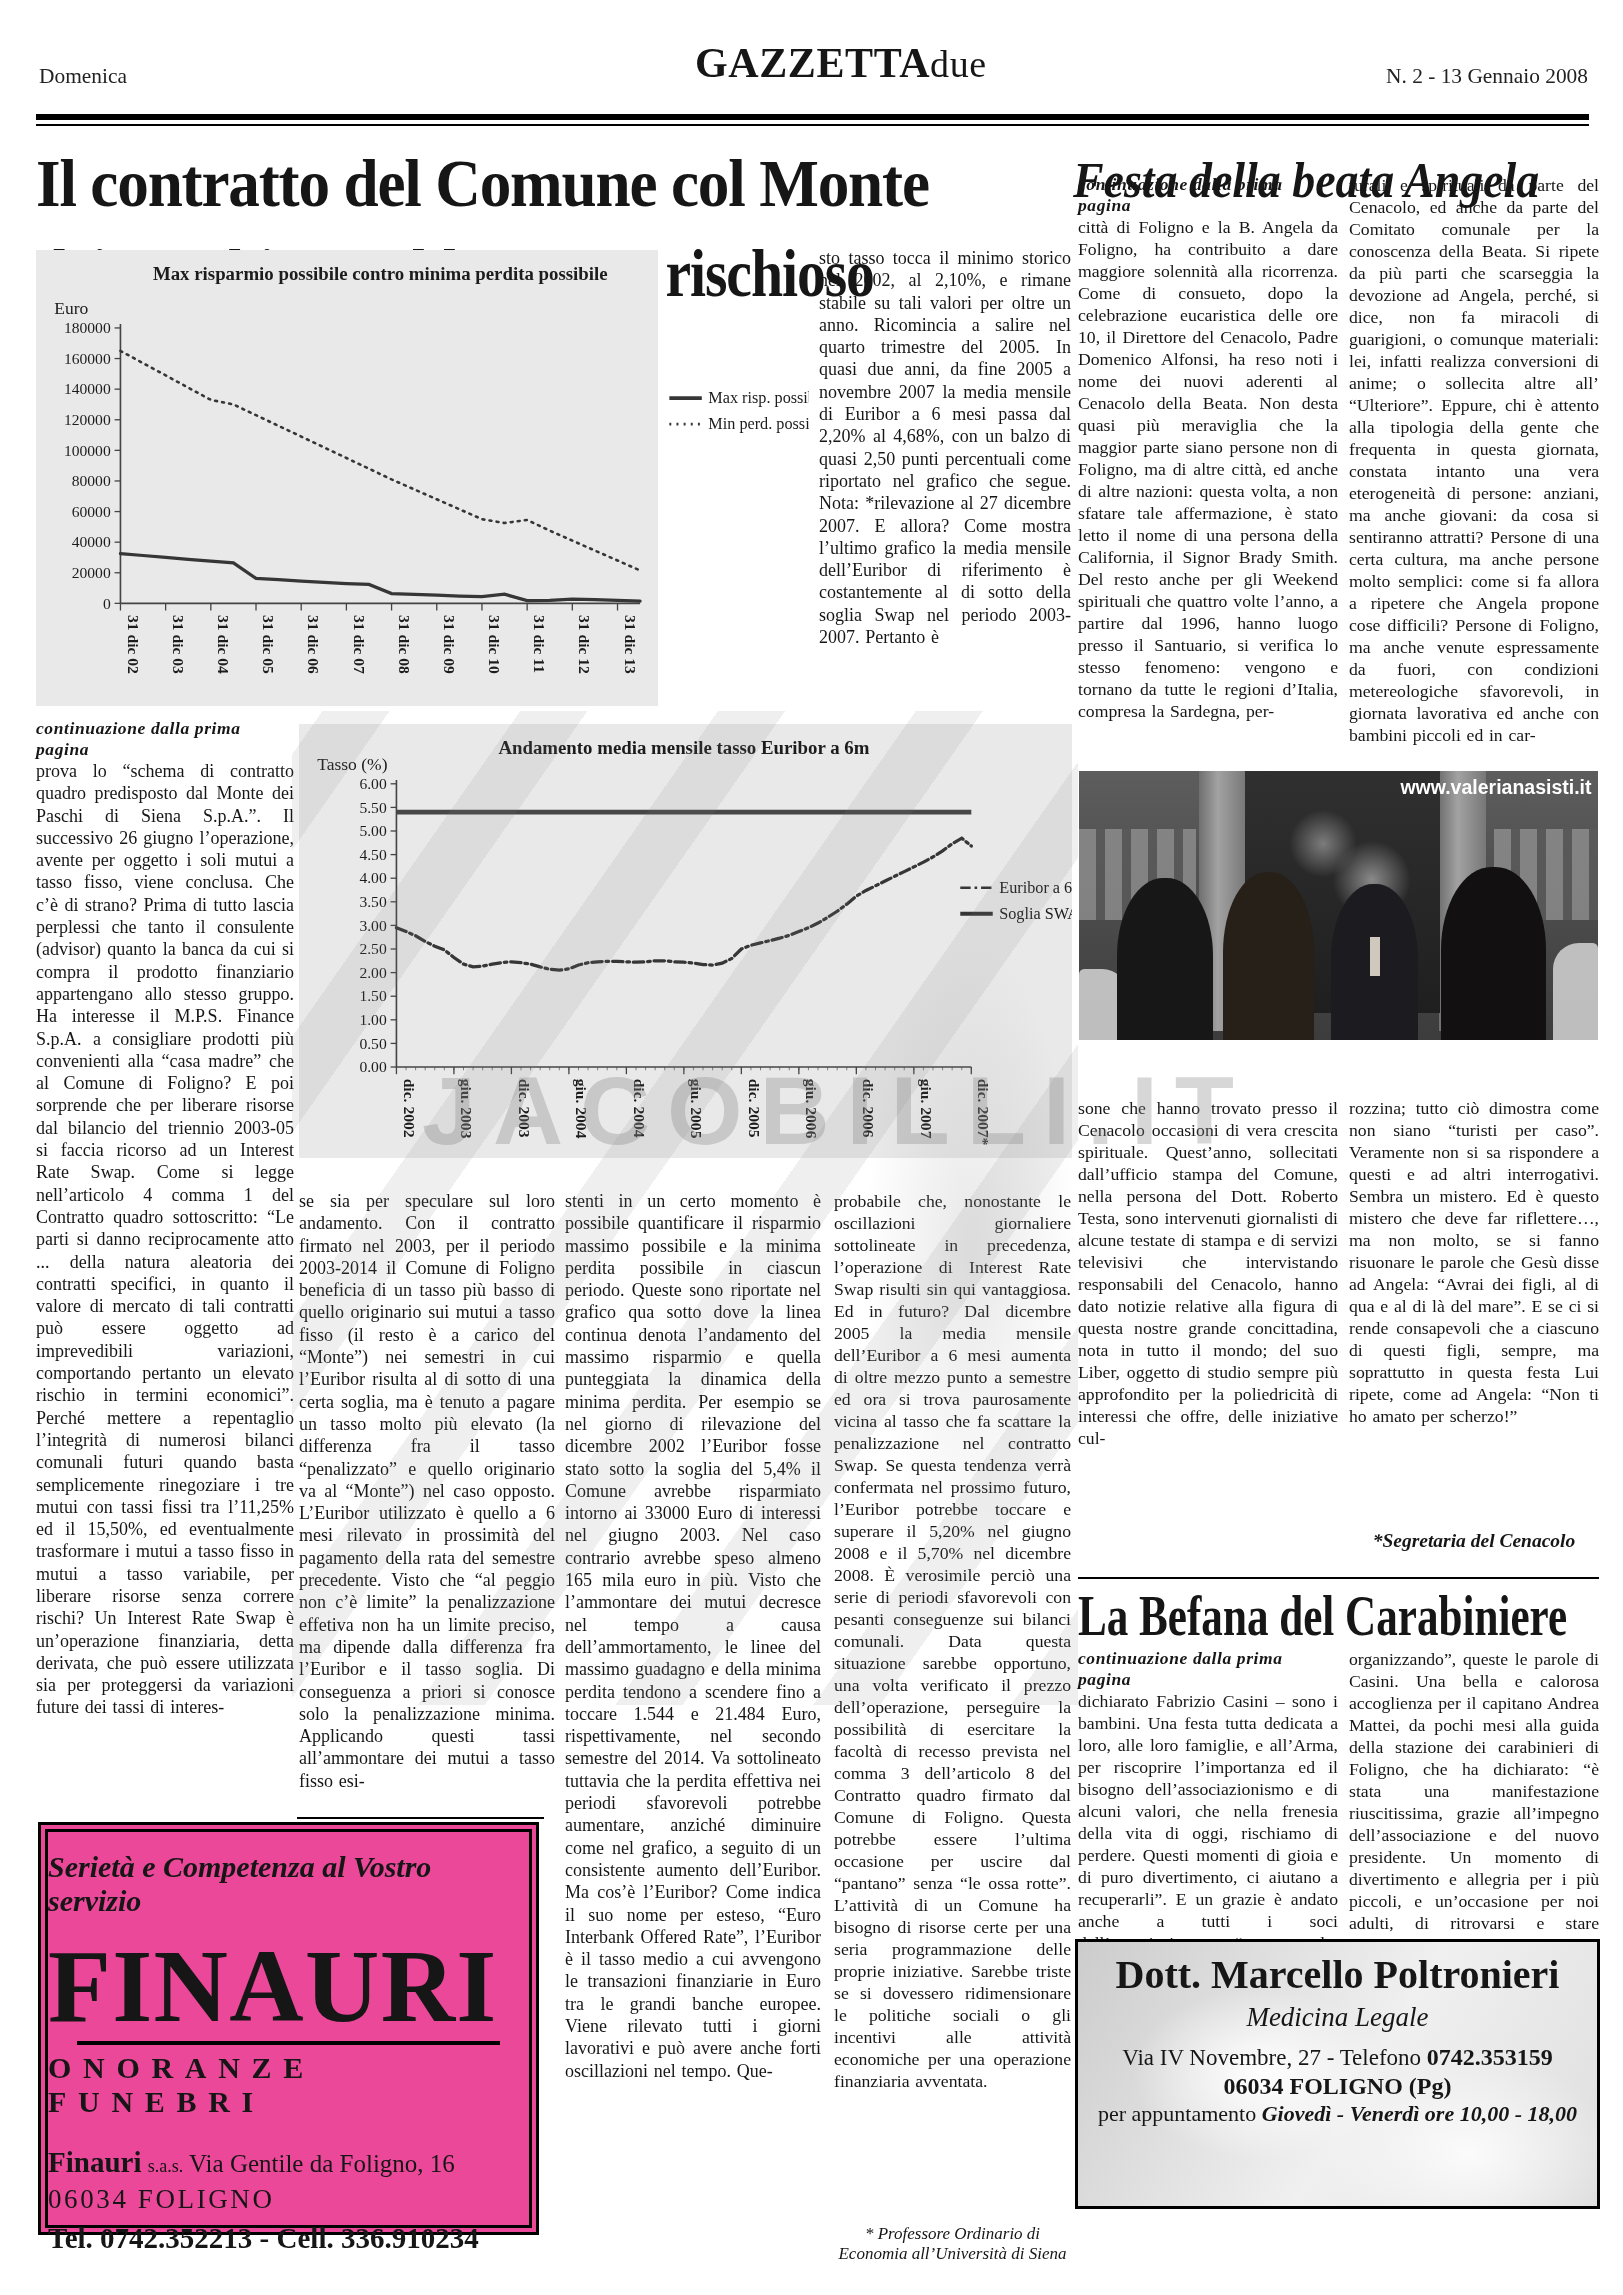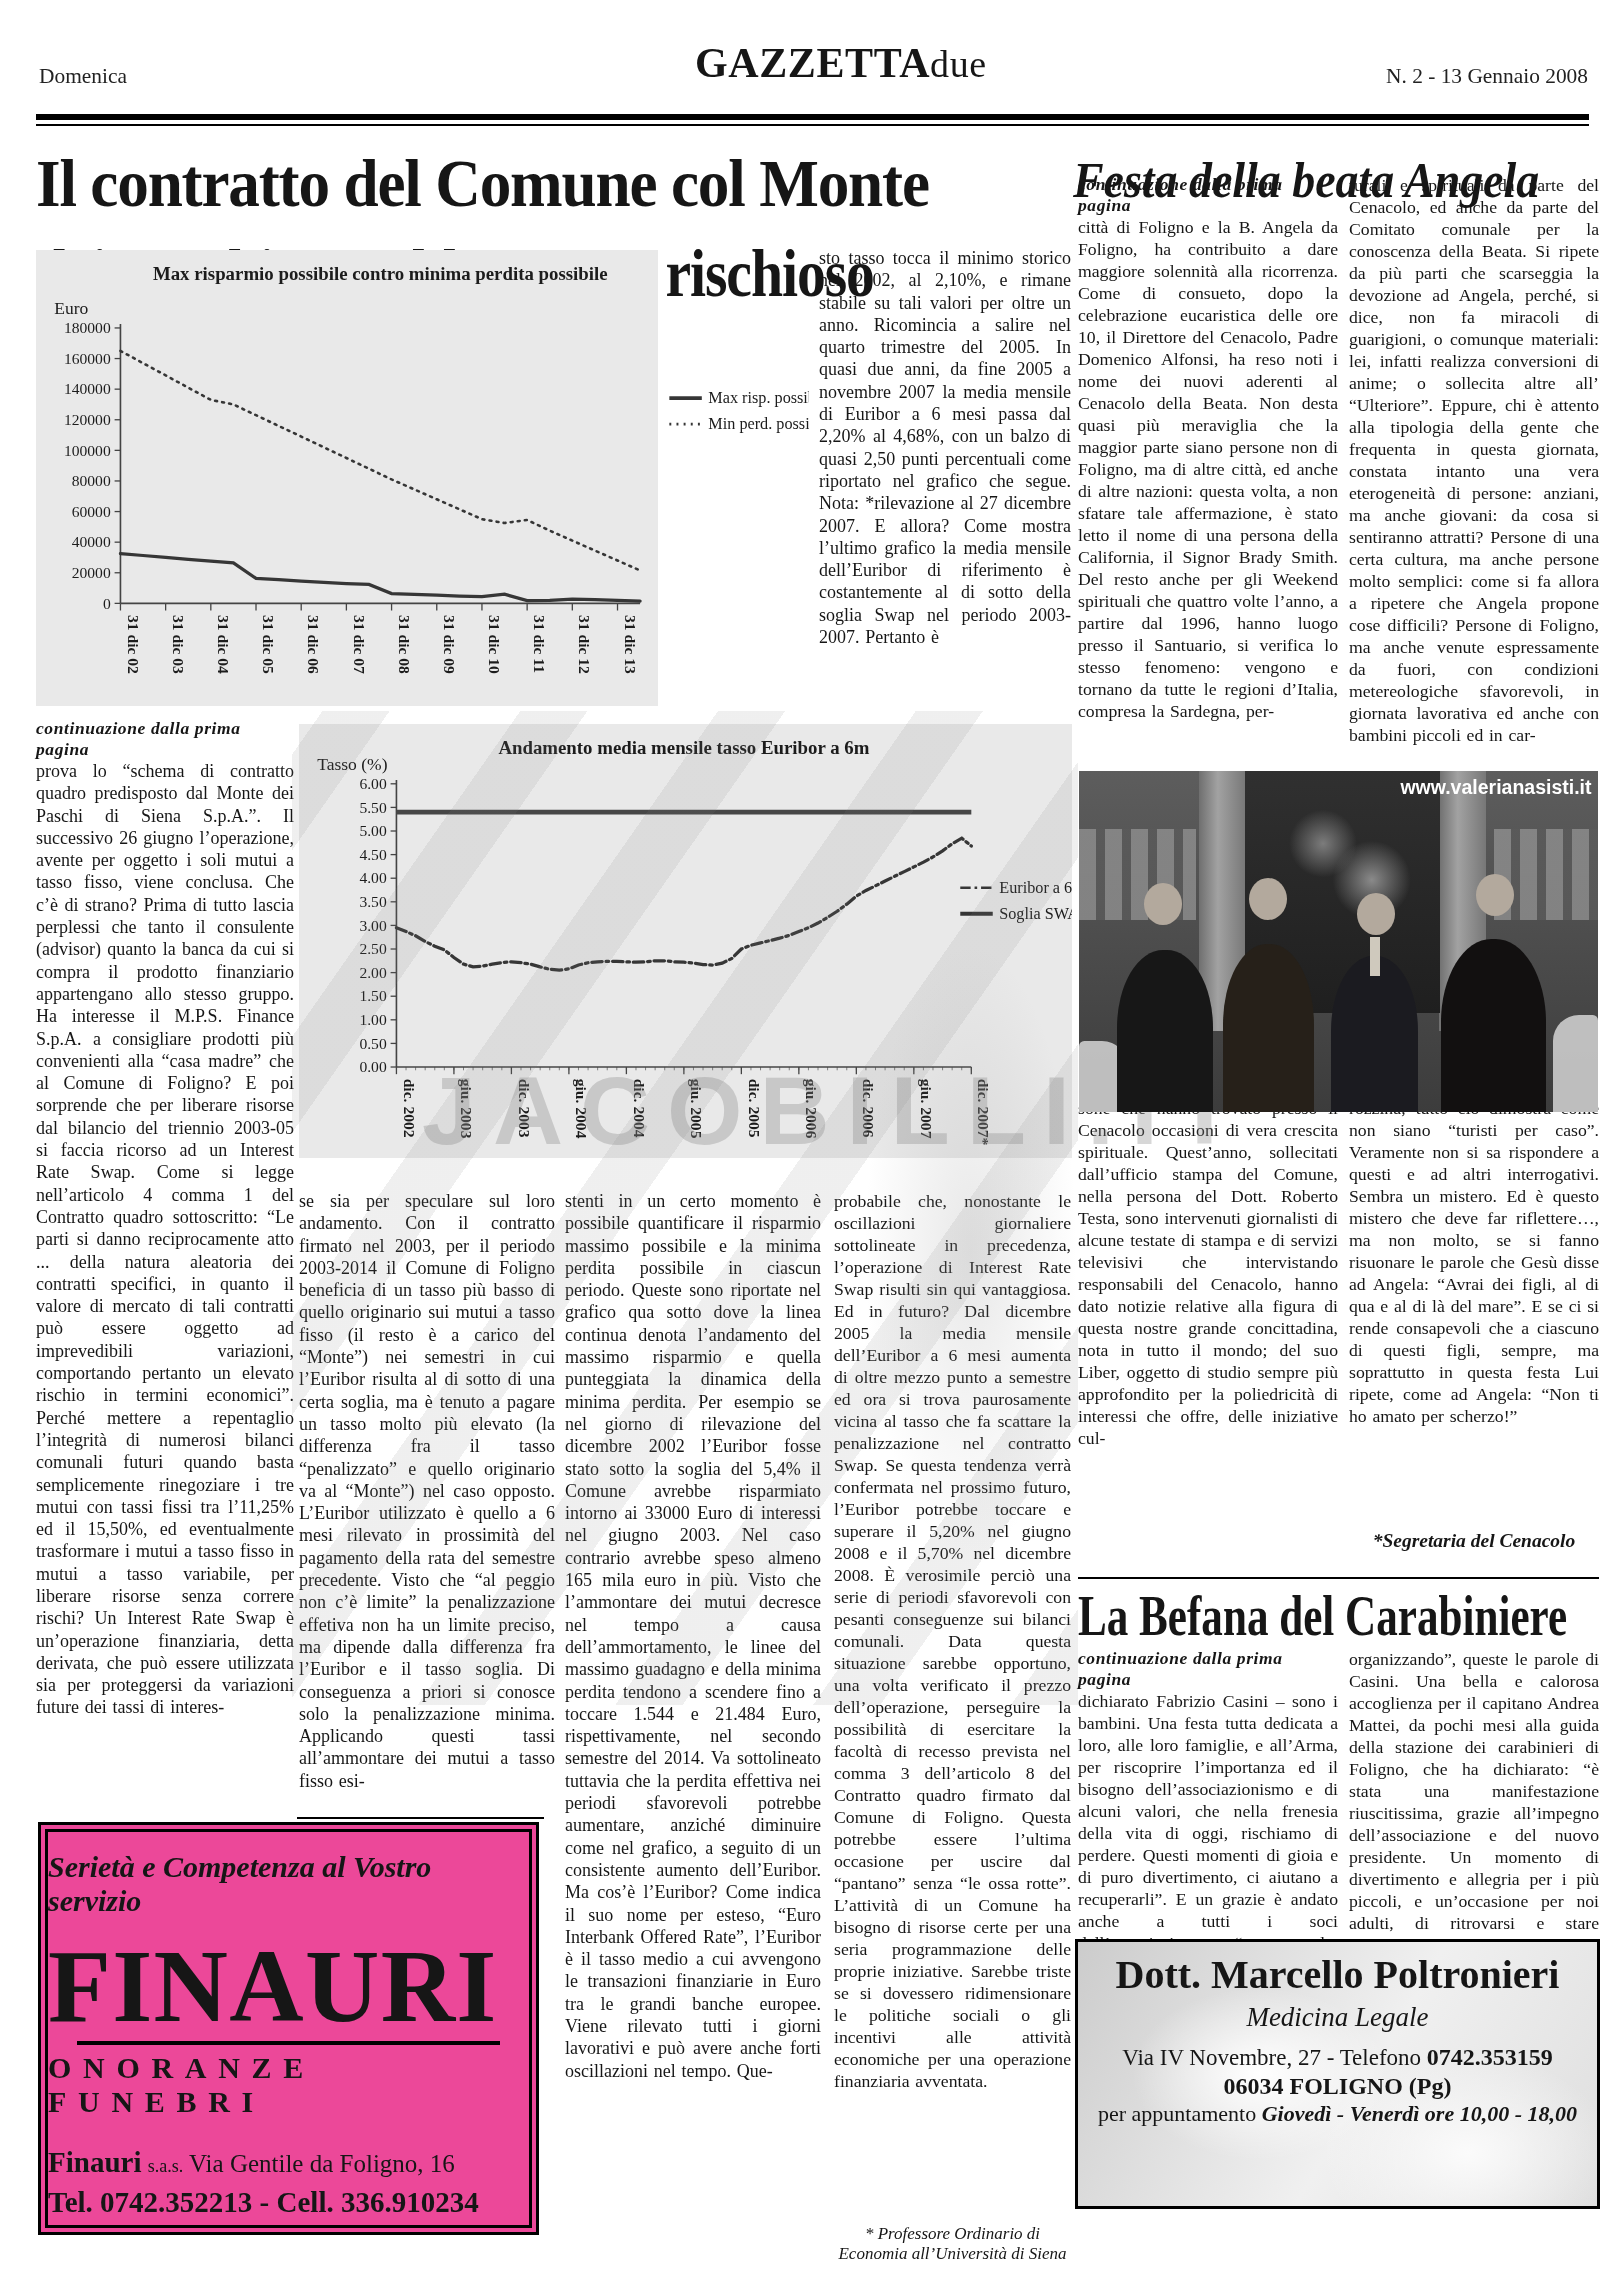--- a/index.html
+++ b/index.html
@@ -295,30 +295,31 @@
 <div class="abs finauri" style="left:38px; top:1822px; width:501px; height:413px;">
   <div class="fin-tagline">Serietà e Competenza al Vostro servizio</div>
   <div class="fin-name">FINAURI</div>
   <div class="fin-rule"></div>
   <div class="fin-onoranze">ONORANZE FUNEBRI</div>
   <div class="fin-addr">
     <b>Finauri</b>
     <span style="font-size:18px;">s.a.s.</span>
     <span>Via Gentile da Foligno, 16</span>
   </div>
+  <div class="fin-city">06034 FOLIGNO</div>
   <div class="fin-tel">Tel. 0742.352213 - Cell. 336.910234</div>
 </div>
 
 <div class="abs" style="left:1078px; top:174px; width:260px; height:594px;">
   <span class="contlabel">continuazione dalla prima pagina</span>
   <div class="coltext coltext-sm" style="height:570px;">città di Foligno e la B. Angela da Foligno, ha contribuito a dare maggiore solennità alla ricorrenza. Come di consueto, dopo la celebrazione eucaristica delle ore 10, il Direttore del Cenacolo, Padre Domenico Alfonsi, ha reso noti i nome dei nuovi aderenti al Cenacolo della Beata. Non desta quasi più meraviglia che la maggior parte siano persone non di Foligno, ma di altre città, ed anche di altre nazioni: questa volta, a non sfatare tale affermazione, è stato letto il nome di una persona della California, il Signor Brady Smith. Del resto anche per gli Weekend spirituali che quattro volte l’anno, a partire dal 1996, hanno luogo presso il Santuario, si verifica lo stesso fenomeno: vengono e tornano da tutte le regioni d’Italia, compresa la Sardegna, per-</div>
 </div>
 <div class="abs coltext coltext-sm" style="left:1349px; top:174px; width:250px; height:594px;">turali e spirituali da parte del Cenacolo, ed anche da parte del Comitato comunale per la conoscenza della Beata. Si ripete da più parti che scarseggia la devozione ad Angela, perché, si dice, non fa miracoli di guarigioni, o comunque materiali: lei, infatti realizza conversioni di anime; o sollecita altre all’ “Ulteriore”. Eppure, chi è attento alla tipologia della gente che frequenta in questa giornata, constata intanto una vera eterogeneità di persone: anziani, ma anche giovani: da cosa si sentiranno attratti? Persone di una certa cultura, ma anche persone molto semplici: come si fa allora a ripetere che Angela propone cose difficili? Persone di Foligno, ma anche venute espressamente da fuori, con condizioni metereologiche sfavorevoli, in giornata lavorativa ed anche con bambini piccoli ed in car-</div>
 
-<div class="abs photo" style="left:1079px; top:771px; width:519px; height:341px; z-index:6;">
+<div class="abs photo" style="left:1079px; top:771px; width:519px; height:269px; z-index:6;">
   <div class="frieze" style="left:0; width:117px;"></div>
   <div class="frieze" style="right:0; width:104px;"></div>
   <div class="pillar" style="left:120px;"></div>
   <div class="pillar" style="left:360px;"></div>
   <div class="painting"></div>
   <div class="cloth" style="left:0; bottom:0; width:49px; height:71px; border-radius:5.2px 26px 0 0;"></div>
   <div class="cloth" style="right:0; bottom:0; width:45px; height:97px; border-radius:26px 5.2px 0 0;"></div>
   <div class="head" style="left:65px; top:112px;"></div>
   <div class="fig" style="left:38px; width:96px; height:162px; background:#171717;"></div>
   <div class="head" style="left:170px; top:107px;"></div>

